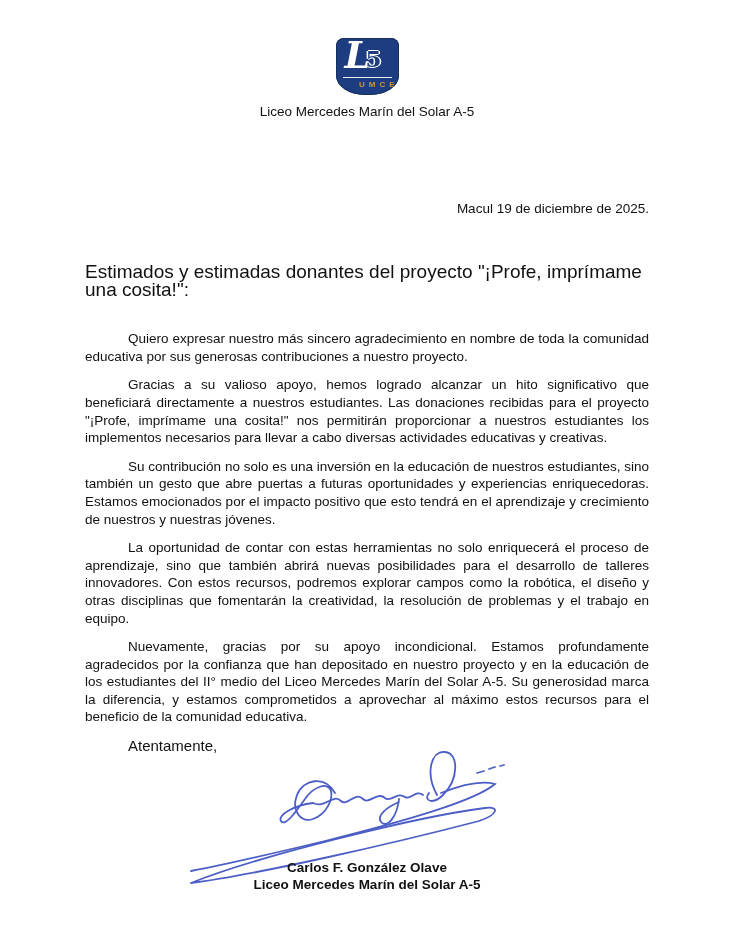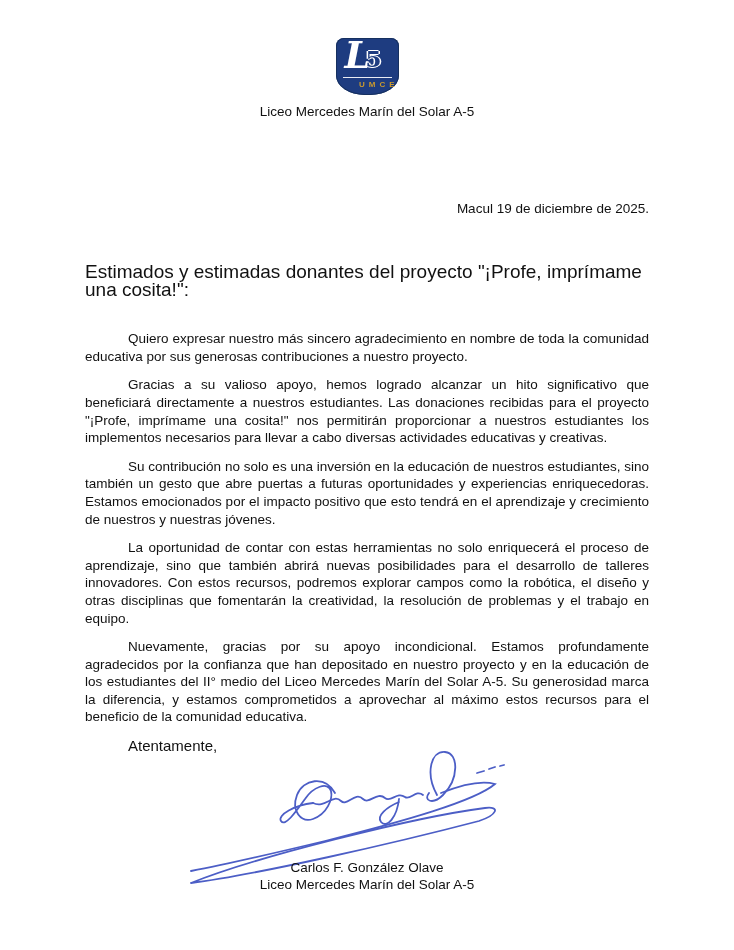--- a/index.html
+++ b/index.html
@@ -102,20 +102,21 @@
     line-height: 17.6px;
     text-indent: 43px;
     margin-top: 2px;
   }
 
   
   .signature-area {
     position: relative;
     height: 155px;
     margin-top: 0px;
+    font-weight: bold;
   }
   .signature-svg {
     position: absolute;
     left: 100px;   
     top: -8px;
     width: 330px;
     height: 145px;
   }
   .signature-text {
     position: absolute;

